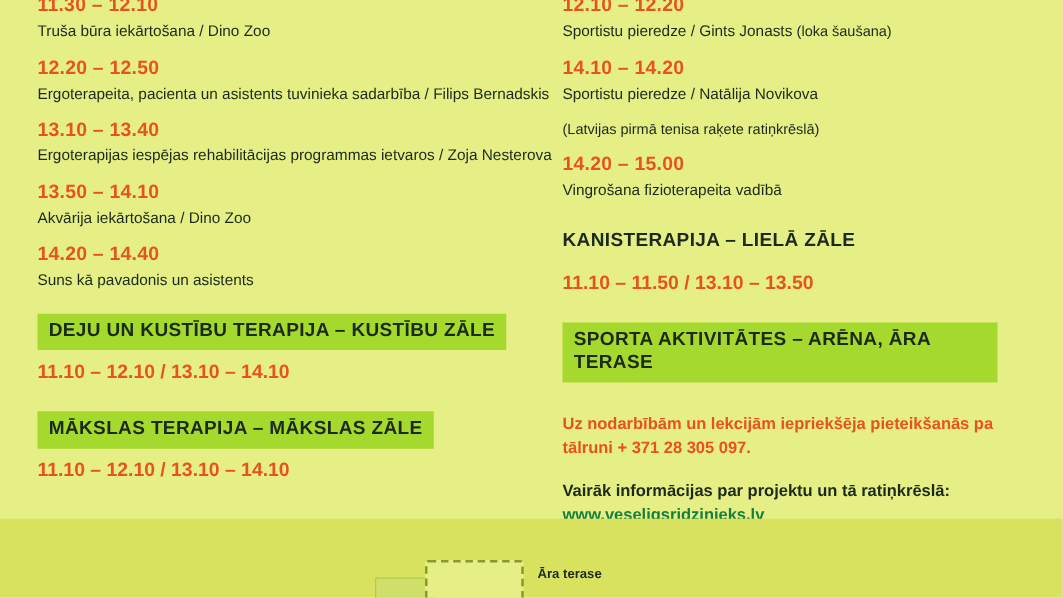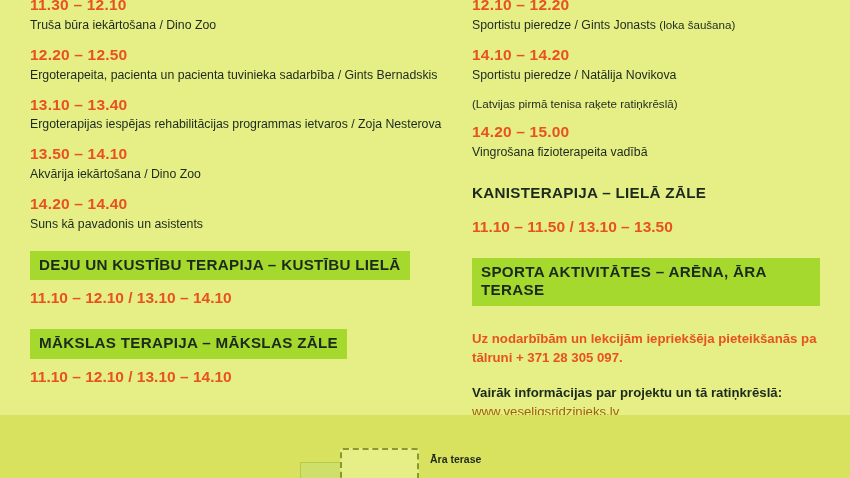--- a/index.html
+++ b/index.html
@@ -23,21 +23,21 @@
   }
   .col {
     position: absolute;
     top: 0;
   }
   .col-left {
     left: 30px;
     width: 420px;
   }
   .col-right {
-    left: 472px;
+    left: 450px;
     width: 360px;
   }
   .time {
     color: #e8521e;
     font-size: 15.5px;
     font-weight: bold;
     letter-spacing: 0.2px;
     margin: 0 0 3px 0;
     line-height: 1.15;
   }
@@ -81,22 +81,22 @@
     margin: 14px 0 16px 0;
   }
   .info {
     color: #1c2a1c;
     font-size: 13.2px;
     font-weight: bold;
     line-height: 1.45;
     margin: 0;
   }
   .info .url {
-    color: #a16207;
-    font-weight: normal;
+    color: #15803d;
+    font-weight: bold;
   }
   .footer {
     position: absolute;
     left: 0;
     top: 415px;
     width: 850px;
     height: 63px;
     background: #d9e25f;
     overflow: hidden;
   }
@@ -148,40 +148,40 @@
 
   <div class="col col-left">
 
     <div class="entry" style="margin-top:-4px;">
       <div class="time">11.30 – 12.10</div>
       <div class="desc">Truša būra iekārtošana / Dino Zoo</div>
     </div>
 
     <div class="entry">
       <div class="time">12.20 – 12.50</div>
-      <div class="desc">Ergoterapeita, pacienta un pacienta tuvinieka sadarbība / Gints Bernadskis</div>
+      <div class="desc">Ergoterapeita, pacienta un asistents tuvinieka sadarbība / Filips Bernadskis</div>
     </div>
 
     <div class="entry">
       <div class="time">13.10 – 13.40</div>
       <div class="desc">Ergoterapijas iespējas rehabilitācijas programmas ietvaros / Zoja Nesterova</div>
     </div>
 
     <div class="entry">
       <div class="time">13.50 – 14.10</div>
       <div class="desc">Akvārija iekārtošana / Dino Zoo</div>
     </div>
 
     <div class="entry">
       <div class="time">14.20 – 14.40</div>
       <div class="desc">Suns kā pavadonis un asistents</div>
     </div>
 
     <div>
-      <div class="section-head">DEJU UN KUSTĪBU TERAPIJA – KUSTĪBU LIELĀ</div>
+      <div class="section-head">DEJU UN KUSTĪBU TERAPIJA – KUSTĪBU ZĀLE</div>
       <div class="times-row">11.10 – 12.10 / 13.10 – 14.10</div>
     </div>
 
     <div>
       <div class="section-head">MĀKSLAS TERAPIJA – MĀKSLAS ZĀLE</div>
       <div class="times-row">11.10 – 12.10 / 13.10 – 14.10</div>
     </div>
 
   </div>
 

